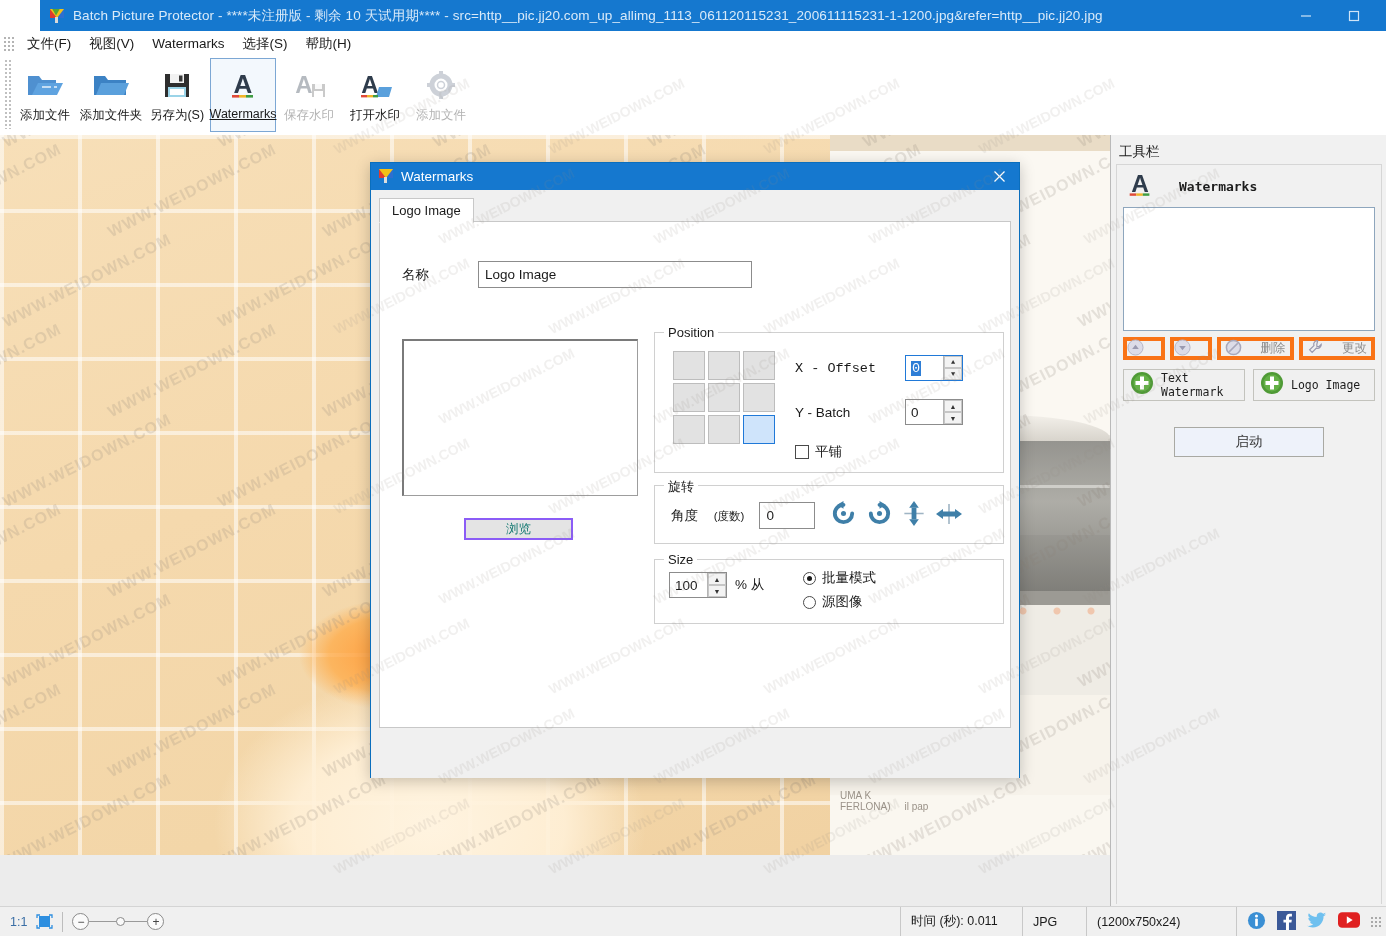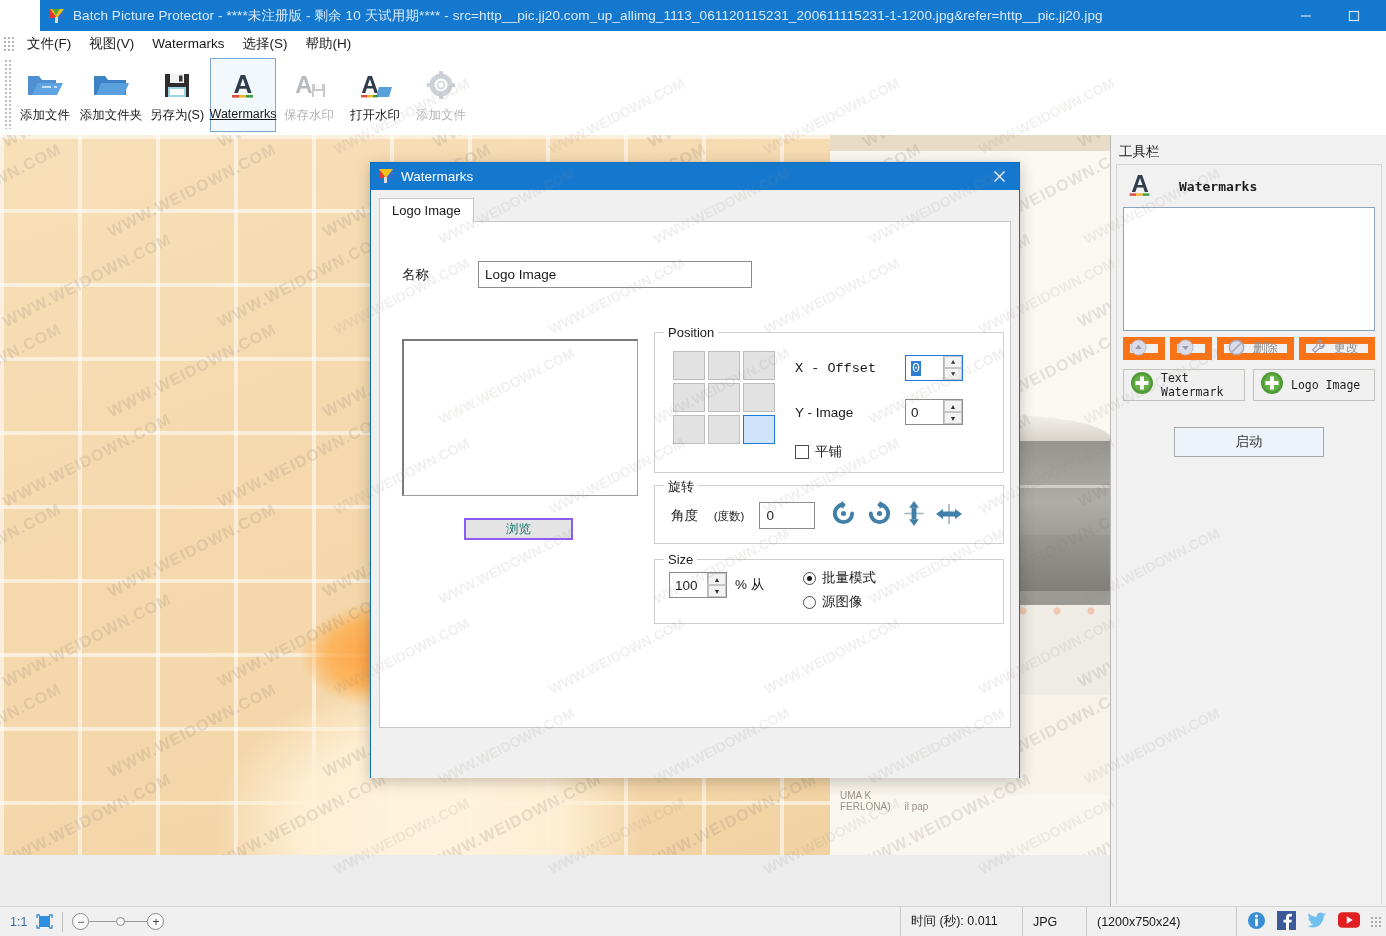--- a/index.html
+++ b/index.html
@@ -227,22 +227,22 @@
     font-size: 13px; font-weight: bold; color: #1c1c1c; margin-left: 24px;
   }
   .rp-list {
     margin: 0 6px; height: 124px; background: #ffffff;
     border: 1px solid #8ea6bd;
   }
   .rp-btnrow {
     display: flex; gap: 5px; margin: 6px 6px 0 6px;
   }
   .mini-btn {
-    height: 23px; background: #f0f0f0; border: 7px solid #f97316;
-    display: flex; align-items: center; justify-content: flex-start;
+    height: 23px; background: #f0f0f0; border: 4px solid #f97316;
+    display: flex; align-items: center; justify-content: space-between;
     color: #8d8d8d; font-size: 12.5px;
   }
   .mini-btn.sq { width: 42px; }
   .mini-btn.wide { flex: 1; gap: 8px; padding: 0 4px; }
   .mini-btn .txt { color: #8d8d8d; }
   .rp-addrow {
     display: flex; gap: 8px; margin: 9px 6px 0 6px;
   }
   .add-btn {
     flex: 1; height: 32px; background: #f0f0f0; border: 1px solid #c3c3bd;
@@ -842,21 +842,21 @@
                   <span>0</span>
                 </div>
               <div class="arrows">
                 <div class="a">▲</div>
                 <div class="a">▼</div>
               </div>
             </div>
           </div>
 
           <div class="offset-row" style="left:140px; top:66px;">
-            <div class="lbl">Y - Image</div>
+            <div class="lbl">Y - Batch</div>
             <div class="spin">
               <div class="val">0</div>
               <div class="arrows">
                 <div class="a">▲</div>
                 <div class="a">▼</div>
               </div>
             </div>
           </div>
 
           <div class="chk-row" style="left:140px; top:110px;">

